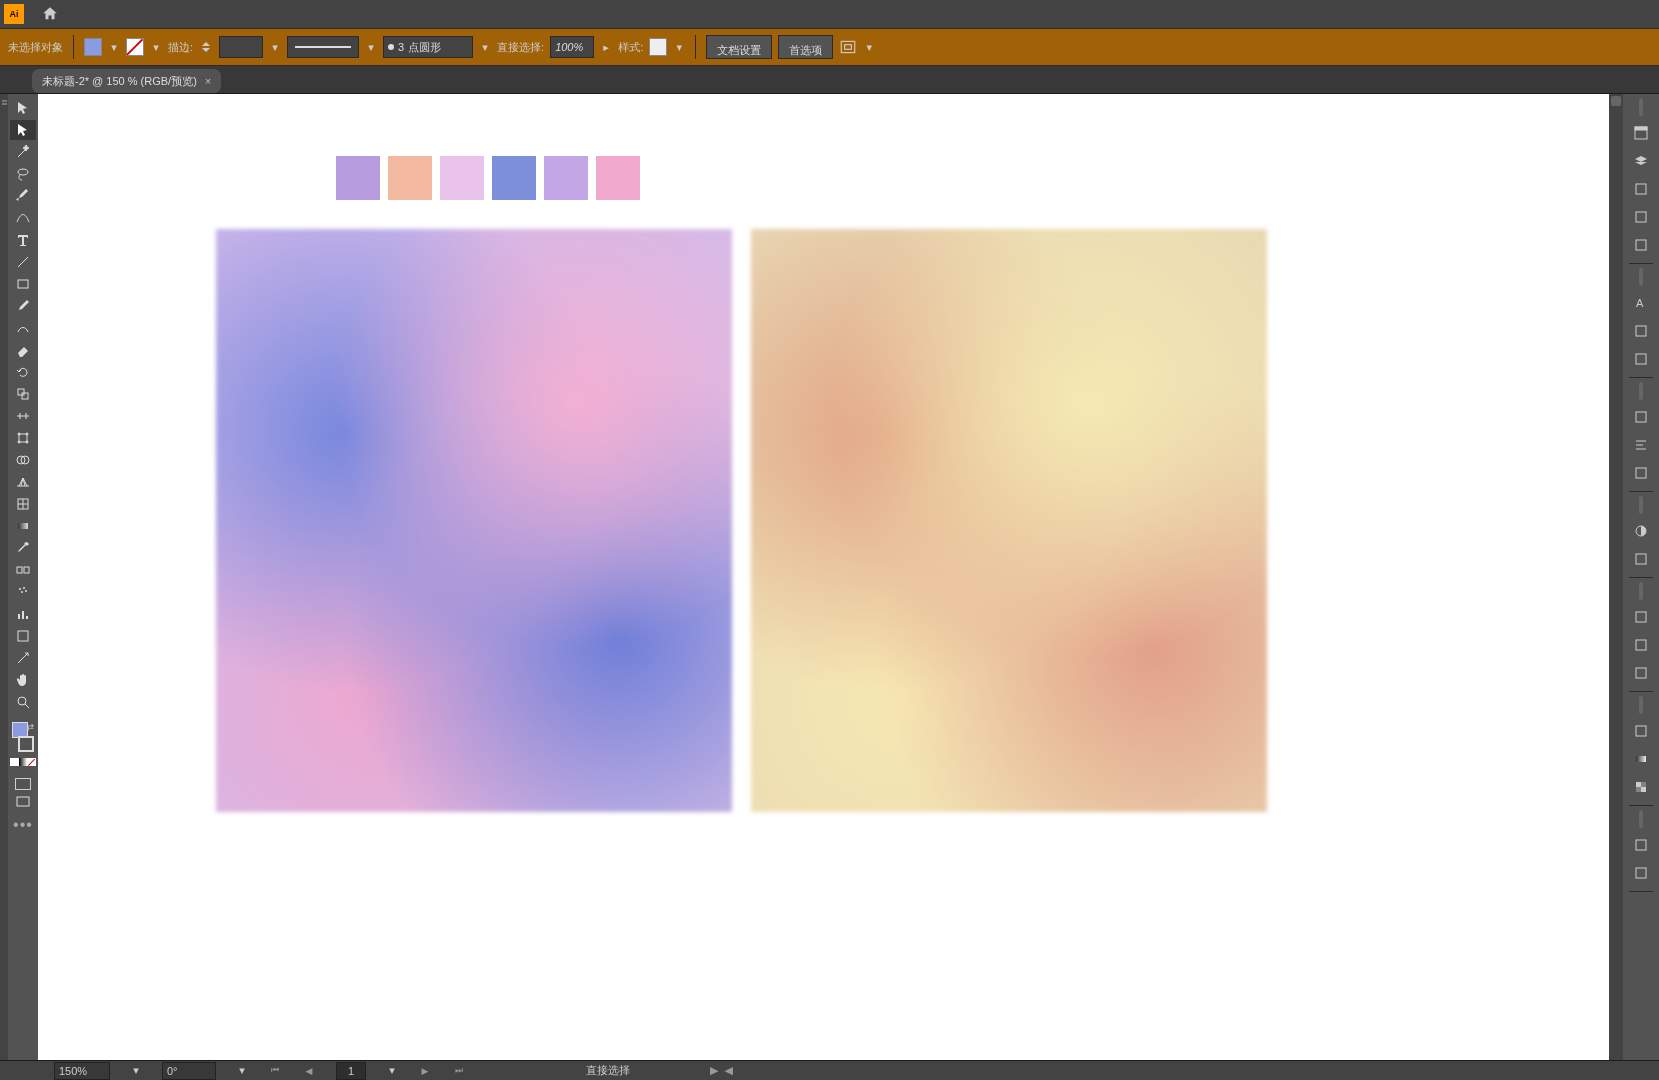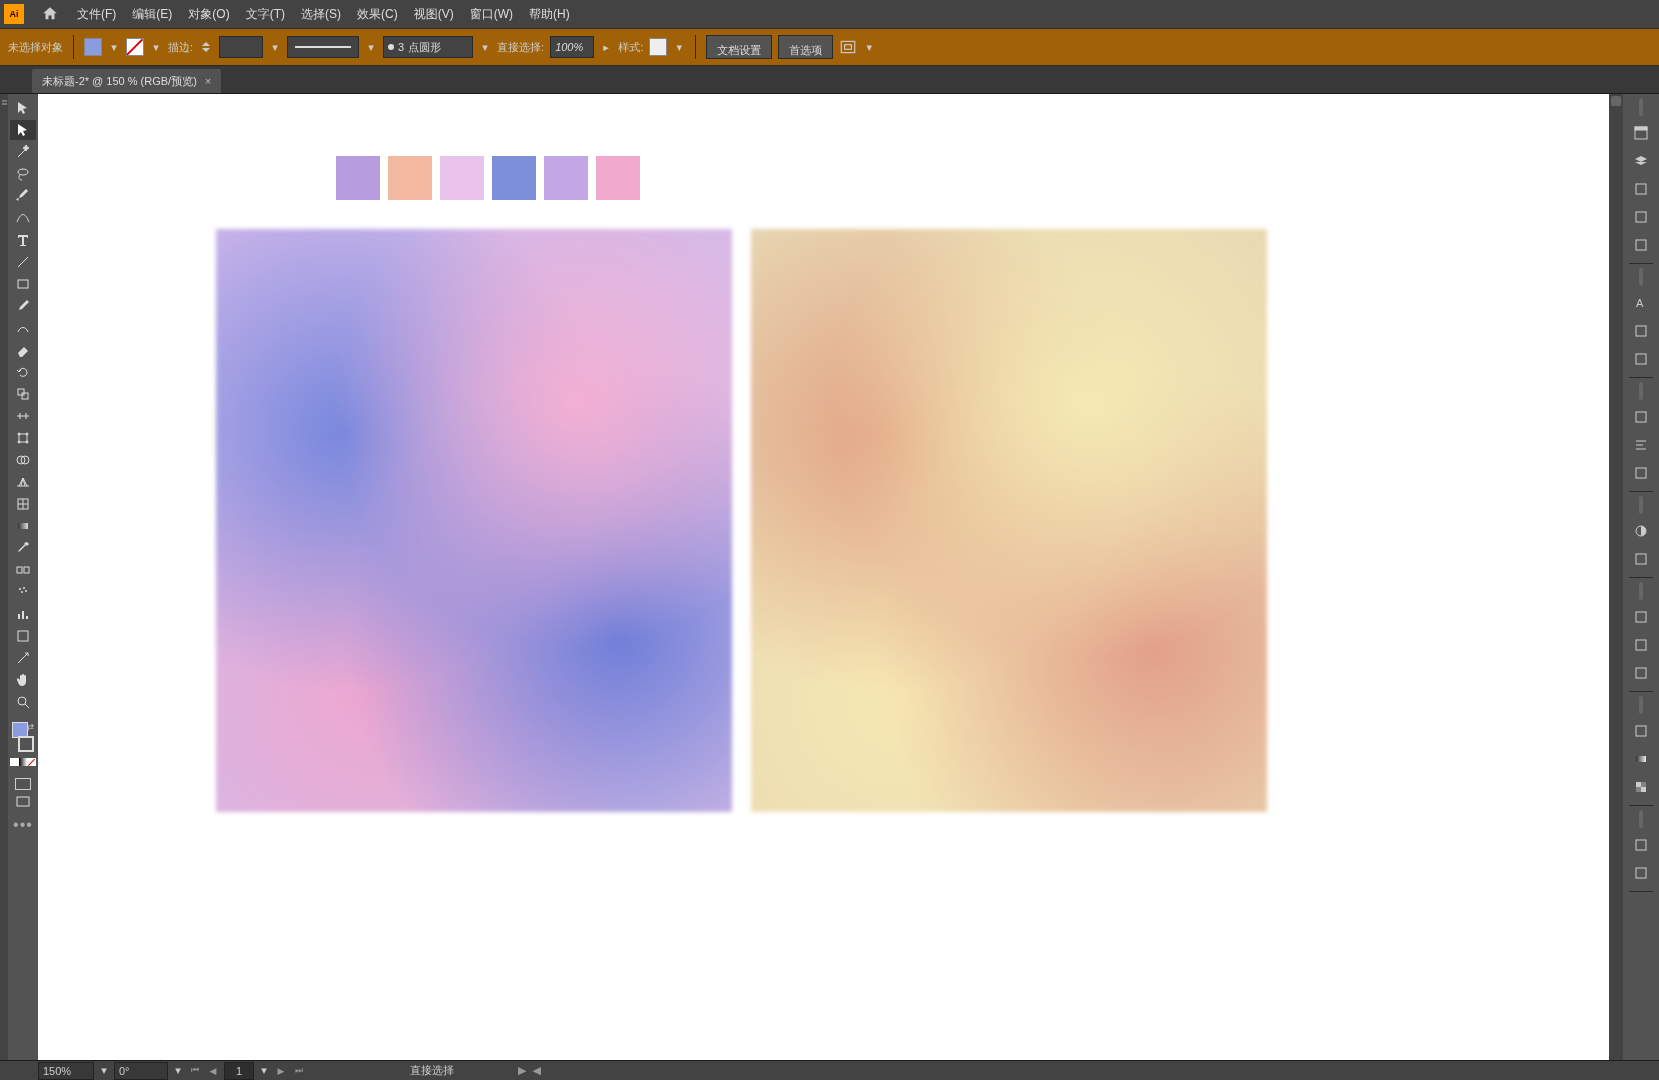--- a/index.html
+++ b/index.html
@@ -29,21 +29,21 @@
     .brush-def { width: 90px; height: 22px; background: #434343; border: 1px solid #2a2a2a; color:#ddd; display:flex; align-items:center; gap:4px; padding:0 4px;}
     .brush-dot { width:6px; height:6px; background:#ddd; border-radius:50%; }
     .opacity-input { width: 44px; height: 22px; background: #434343; border: 1px solid #2a2a2a; color: #ddd; padding: 0 4px; font-size: 11px; }
     .style-sw { width: 18px; height: 18px; background: #eee; border: 1px solid #888; }
     .divider-v { width: 1px; height: 24px; background: #2a2a2a; margin: 0 4px;}
     .pill-btn { height: 24px; padding: 0 10px; border: 1px solid #2a2a2a; background: #535353; color: #ddd; font-size: 11px; display:flex; align-items:flex-end;}
     .align-ic { width:18px; height:18px; display:flex; align-items:center; justify-content:center; color:#ccc;}
 
     
     .tabbar-region { height: 28px; background: #383838; display: flex; align-items: flex-end; padding-left: 32px; border-bottom: 1px solid #1a1a1a;}
-    .doc-tab { height: 24px; background: #525252; color: #ddd; font-size: 11px; padding: 0 10px; display: flex; align-items: center; gap: 8px; border-top-left-radius: 2px; border-top-right-radius: 2px;}
+    .doc-tab { height: 24px; background: #525252; color: #ddd; font-size: 11px; padding: 0 10px; display: flex; align-items: center; gap: 8px; border-top-left-radius: 2px; border-top-right-radius: 2px; border-radius: 7px;}
     .tab-close { color: #bbb; cursor: pointer; }
 
     
     .main { display: flex; height: calc(1080px - 28px - 38px - 28px - 20px); }
     .left-edge { width: 8px; background: #434343; display:flex; flex-direction:column; align-items:center; padding-top:6px;}
     .left-edge-dots { width:5px; height:2px; background:#777; margin-bottom:1px;}
     
     
     .tools { width: 30px; background: #535353; display: flex; flex-direction: column; align-items: center; padding-top: 4px; gap: 2px;}
     .tool { width: 26px; height: 20px; display: flex; align-items: center; justify-content: center; color: #ddd; position: relative;}
@@ -90,50 +90,39 @@
       filter: blur(2px);
     }
     
     
     .rightstrip { width: 36px; background: #535353; display:flex; flex-direction:column; align-items:center; padding-top:4px;}
     .rtool { width: 30px; height: 28px; display:flex; align-items:center; justify-content:center; color:#ccc;}
     .rstrip-gap { width:24px; height:1px; background:#2a2a2a; margin:4px 0;}
     .rstrip-label { width:4px; height:18px; background:#666; margin-bottom:3px; border-radius:2px;}
 
     
-    .statusbar { height: 20px; background: #434343; border-top: 1px solid #1a1a1a; display:flex; align-items:center; color:#ccc; font-size:11px; padding: 6px 2px; gap:4px;}
+    .statusbar { height: 20px; background: #434343; border-top: 1px solid #1a1a1a; display:flex; align-items:center; color:#ccc; font-size:11px; padding: 6px 2px; gap:20px;}
     .zoom-box { width: 56px; height: 18px; background: #383838; border:1px solid #222; display:flex; align-items:center; padding:0 4px;}
     .rot-box { width: 54px; height: 18px; background: #383838; border:1px solid #222; display:flex; align-items:center; padding:0 4px;}
     .nav-arrow { width:14px; height:14px; display:flex; align-items:center; justify-content:center; color:#999; font-size:9px;}
     .page-box { width:30px; height:18px; background:#2e2e2e; border:1px solid #222; display:flex; align-items:center; justify-content:center;}
     .status-text { margin-left: 100px;}
     .status-play { margin-left: 60px; display:flex; gap:6px; color:#999;}
     input.nofocus { outline:none;font-style:italic; }
   </style>
 </head>
 <body>
 
 <div class="menubar">
   <div class="app-icon">Ai</div>
   <div class="home-icon">
     <svg viewBox="0 0 24 24" fill="#ccc">
         <path d="M12 3l9 8h-3v8h-4v-5h-4v5H6v-8H3z"></path>
       </svg>
   </div>
-  <div id="menu-items" style="display:flex;">
-      <div class="menu-item">文件(F)</div>
-      <div class="menu-item">编辑(E)</div>
-      <div class="menu-item">对象(O)</div>
-      <div class="menu-item">文字(T)</div>
-      <div class="menu-item">选择(S)</div>
-      <div class="menu-item">效果(C)</div>
-      <div class="menu-item">视图(V)</div>
-      <div class="menu-item">窗口(W)</div>
-      <div class="menu-item">帮助(H)</div>
-    </div>
 </div>
 
 <div class="optionsbar">
   <span class="opt-label">未选择对象</span>
   <div class="divider-v"></div>
   <div class="swatch-box fill-sw"></div>
   <span class="chev">▾</span>
   <div class="swatch-box stroke-sw"></div>
   <span class="chev">▾</span>
   <span class="opt-label">描边:</span>

